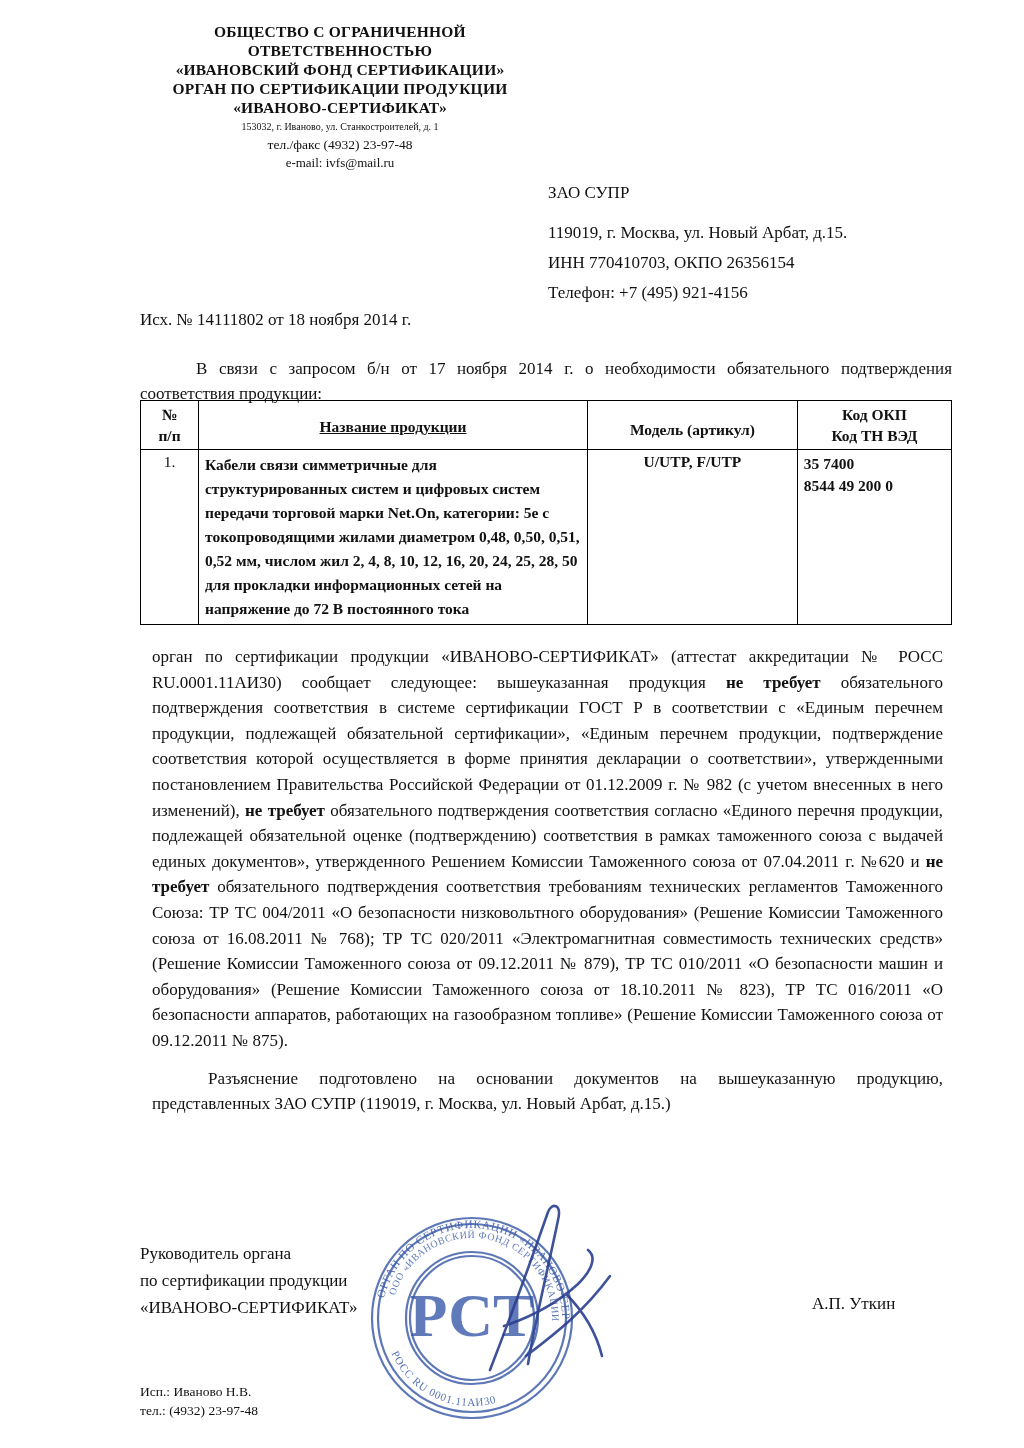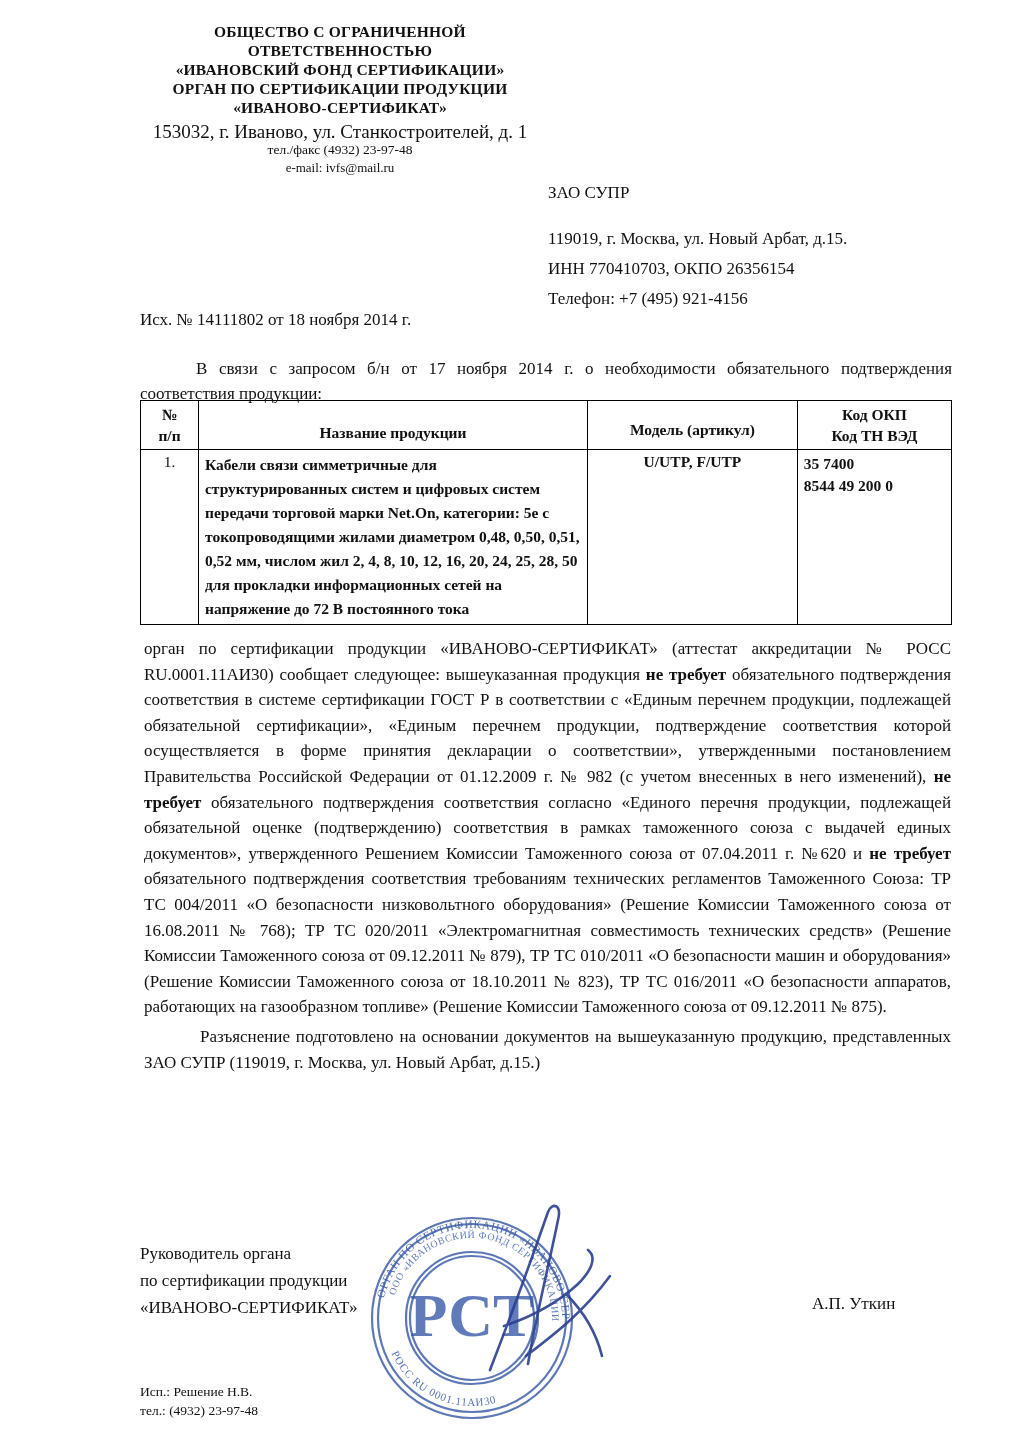--- a/index.html
+++ b/index.html
@@ -29,43 +29,42 @@
     margin-left: 60px;
     width: 560px;
   }
   .letterhead .org-line {
     font-weight: bold;
     font-size: 15.5px;
     line-height: 19px;
     letter-spacing: 0.2px;
   }
   .letterhead .addr {
-    font-size: 19px;
+    font-size: 10px;
     line-height: 19px;
-    margin-top: 5px;
   }
   .letterhead .small {
     font-size: 13.5px;
     line-height: 18px;
   }
   .letterhead .email {
     font-size: 13px;
     line-height: 18px;
   }
   
   .addressee {
     position: absolute;
     left: 548px;
     top: 178px;
     width: 430px;
     font-size: 17px;
     line-height: 30px;
   }
   .addressee .name {
-    margin-bottom: 16px;
+    margin-bottom: 10px;
   }
   
   .outgoing {
     position: absolute;
     left: 140px;
     top: 310px;
     font-size: 17px;
   }
   
   .intro {
@@ -125,21 +124,21 @@
   .body-text {
     position: absolute;
     left: 140px;
     top: 632px;
     width: 815px;
     font-size: 17px;
     line-height: 25.6px;
     text-align: justify;
   }
   .body-text p {
-    margin: 4px;
+    margin: 12px;
   }
   .body-text p.indent-p {
     text-indent: 56px;
   }
   .b { font-weight: bold; }
   
   .signature {
     position: absolute;
     left: 140px;
     top: 1240px;
@@ -207,21 +206,21 @@
   <div class="intro"><span class="indent"></span><span>В связи с запросом б/н от 17 ноября 2014 г. о необходимости обязательного подтверждения соответствия продукции:</span></div>
 
   <table class="products">
     <thead>
       <tr>
         <th class="col-num">
           <div>№</div>
           <div>п/п</div>
         </th>
         <th class="col-name">
-          <div style="margin-top:18px;">Название продукции</div>
+          <div style="margin-top:12px;text-decoration:underline;">Название продукции</div>
         </th>
         <th class="col-model">
           <div style="margin-top:15px;">Модель (артикул)</div>
         </th>
         <th class="col-code">
           <div>Код ОКП</div>
           <div>Код ТН ВЭД</div>
         </th>
       </tr>
     </thead>
@@ -277,17 +276,17 @@
   </svg>
 
   <div class="signature">
     <div>Руководитель органа</div>
     <div>по сертификации продукции</div>
     <div>«ИВАНОВО-СЕРТИФИКАТ»</div>
   </div>
   <div class="signer">А.П. Уткин</div>
 
   <div class="executor">
-    <div>Исп.: Решение Н.В.</div>
+    <div>Исп.: Иваново Н.В.</div>
     <div>тел.: (4932) 23-97-48</div>
   </div>
 
 </div>
 
 </body></html>

